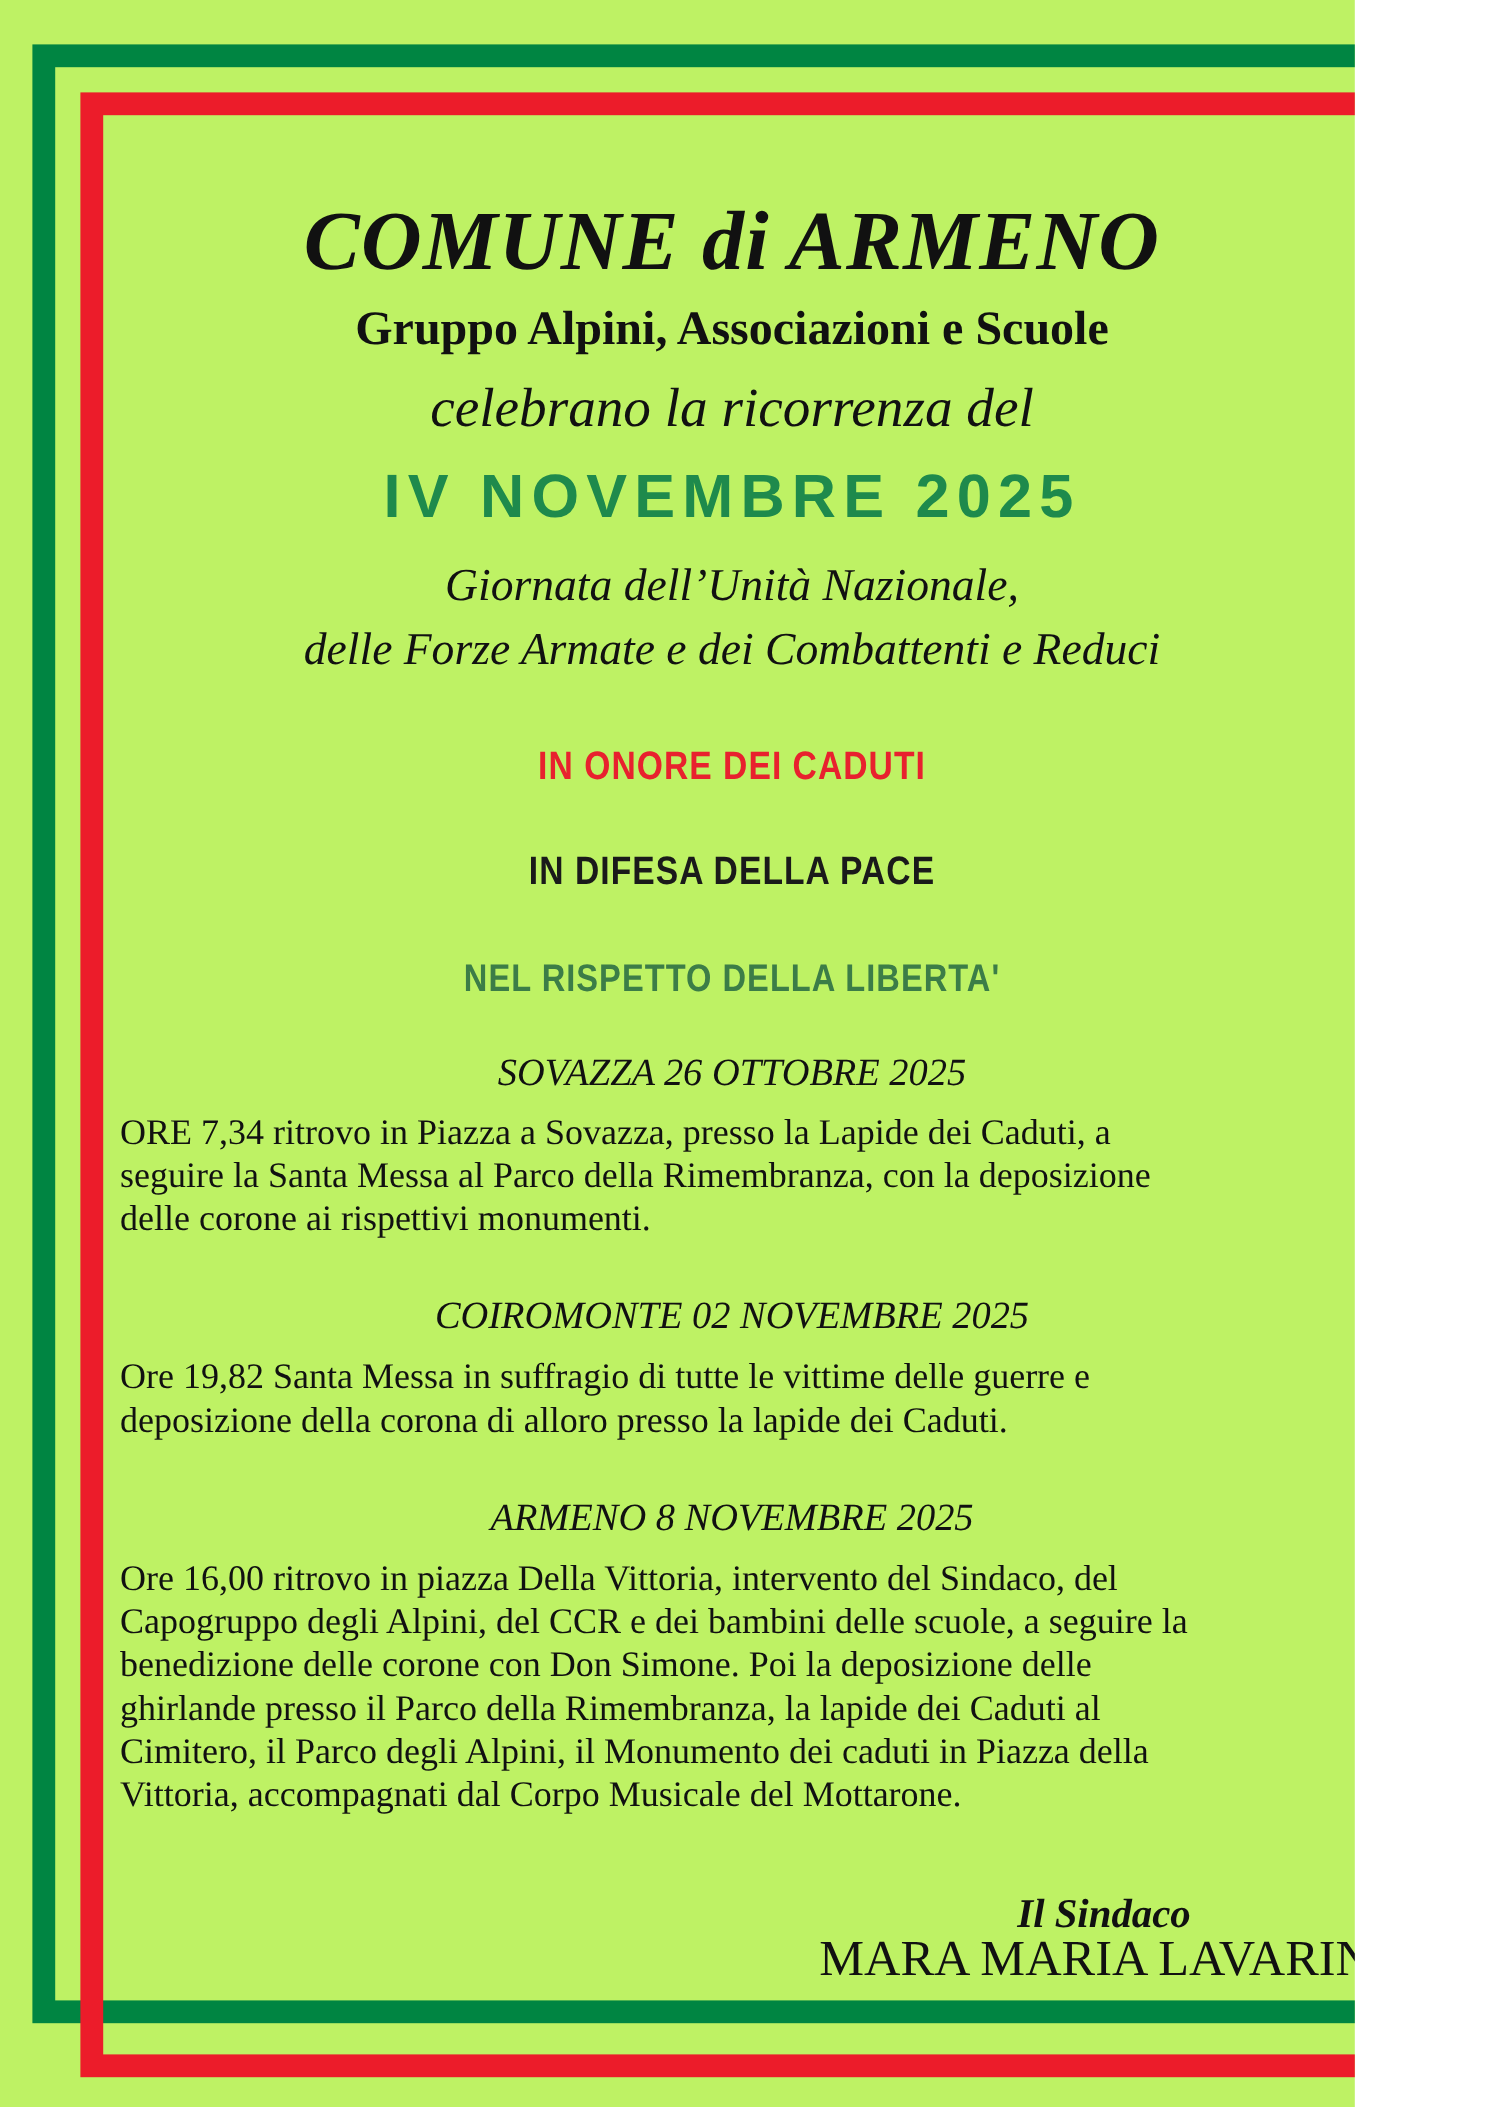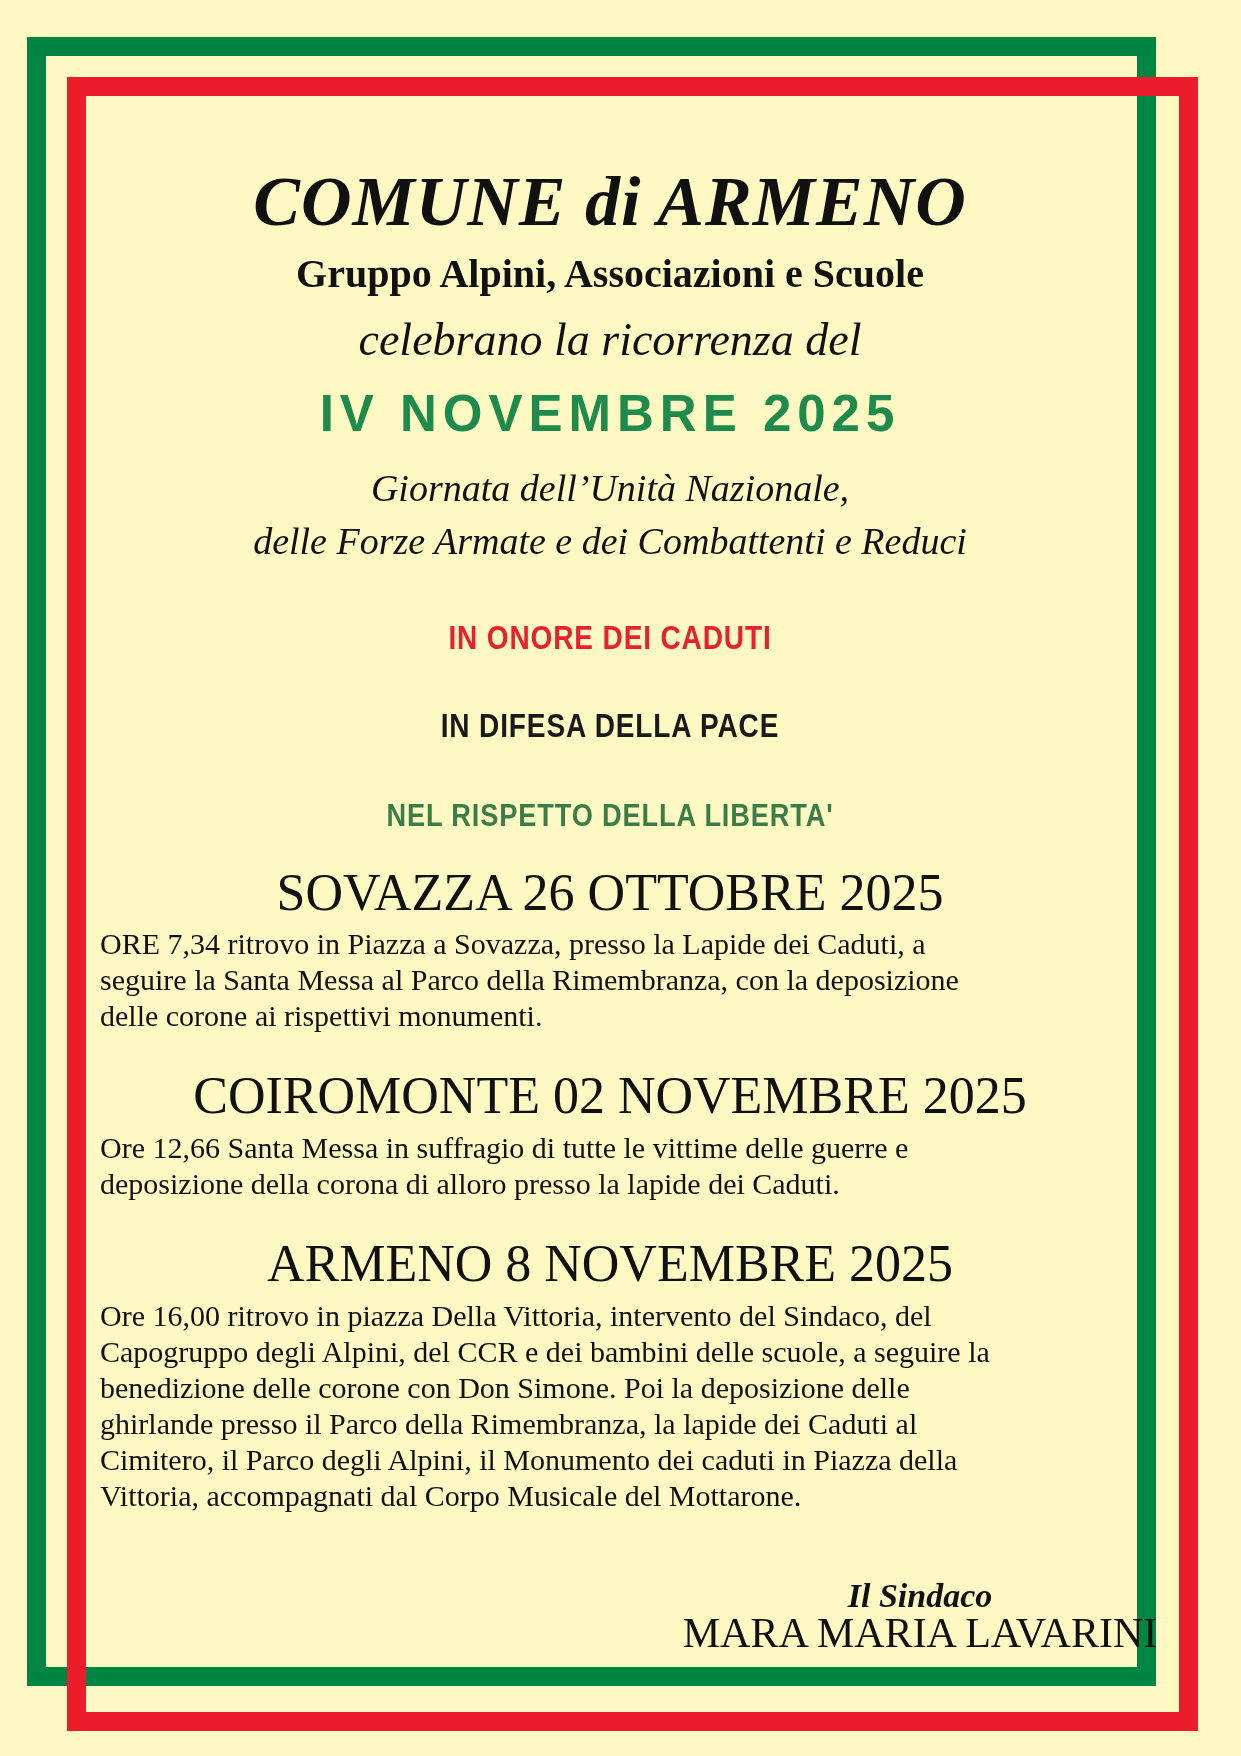--- a/index.html
+++ b/index.html
@@ -1,19 +1,19 @@
 <!DOCTYPE html>
 <html><head>
 <meta charset="utf-8">
 <style>
   html,body{margin:0;padding:0;background:#ffffff;}
   .poster{
     position:relative;
-    width:1241px;height:1756px;
-    background:#fef9c3;
+    width:1129px;height:1756px;
+    background:#bef264;
     font-family:"Liberation Serif", serif;
     color:#111111;
     overflow:hidden;
   }
   .frame{position:absolute;background:transparent;}
   .frame-green{left:27px;top:37px;width:1129px;height:1649px;border:19px solid #008542;box-sizing:border-box;}
   .frame-red{left:67px;top:77px;width:1131px;height:1654px;border:19px solid #ec1c2a;box-sizing:border-box;}
   .col{position:absolute;left:100px;width:1020px;text-align:center;}
   .title{top:165px;font-size:70px;line-height:74px;font-weight:bold;font-style:italic;letter-spacing:1px;}
   .subtitle{top:243px;font-size:40px;line-height:62px;font-weight:bold;}
@@ -24,21 +24,21 @@
   }
   .event-subtitle{top:462px;font-size:38px;line-height:53px;font-style:italic;white-space:pre;}
   .slogan{
     font-family:"Liberation Sans", sans-serif;font-weight:bold;
     font-size:33px;line-height:36px;letter-spacing:1px;
     transform:scaleX(0.85);transform-origin:50% 50%;
   }
   .slogan-red{top:620px;color:#e8212e;}
   .slogan-black{top:708px;color:#1a1a1a;}
   .slogan-green{top:797px;color:#3c7d47;font-size:32px;}
-  .section-heading{font-size:52px;line-height:48px;}
+  .section-heading{font-size:32px;line-height:48px;font-style:italic;}
   .heading-1{top:869px;}
   .heading-2{top:1072px;}
   .heading-3{top:1240px;}
   .section-body{
     text-align:left;font-size:30px;line-height:36px;white-space:pre;
     letter-spacing:0px;
   }
   .body-1{top:926px;}
   .body-2{top:1130px;}
   .body-3{top:1298px;}
@@ -72,21 +72,21 @@
   <div class="col slogan slogan-black" style="color: rgb(26, 26, 26);">IN DIFESA DELLA PACE</div>
 
   <div class="col slogan slogan-green" style="color: rgb(60, 125, 71);">NEL RISPETTO DELLA LIBERTA'</div>
 
   <div class="col section-heading heading-1">SOVAZZA 26 OTTOBRE 2025</div>
   <div class="col section-body body-1">ORE 7,34 ritrovo in Piazza a Sovazza, presso la Lapide dei Caduti, a
 seguire la Santa Messa al Parco della Rimembranza, con la deposizione
 delle corone ai rispettivi monumenti.</div>
 
   <div class="col section-heading heading-2">COIROMONTE 02 NOVEMBRE 2025</div>
-  <div class="col section-body body-2">Ore 12,66 Santa Messa in suffragio di tutte le vittime delle guerre e
+  <div class="col section-body body-2">Ore 19,82 Santa Messa in suffragio di tutte le vittime delle guerre e
 deposizione della corona di alloro presso la lapide dei Caduti.</div>
 
   <div class="col section-heading heading-3">ARMENO 8 NOVEMBRE 2025</div>
   <div class="col section-body body-3">Ore 16,00 ritrovo in piazza Della Vittoria, intervento del Sindaco, del
 Capogruppo degli Alpini, del CCR e dei bambini delle scuole, a seguire la
 benedizione delle corone con Don Simone. Poi la deposizione delle
 ghirlande presso il Parco della Rimembranza, la lapide dei Caduti al
 Cimitero, il Parco degli Alpini, il Monumento dei caduti in Piazza della
 Vittoria, accompagnati dal Corpo Musicale del Mottarone.</div>
 

